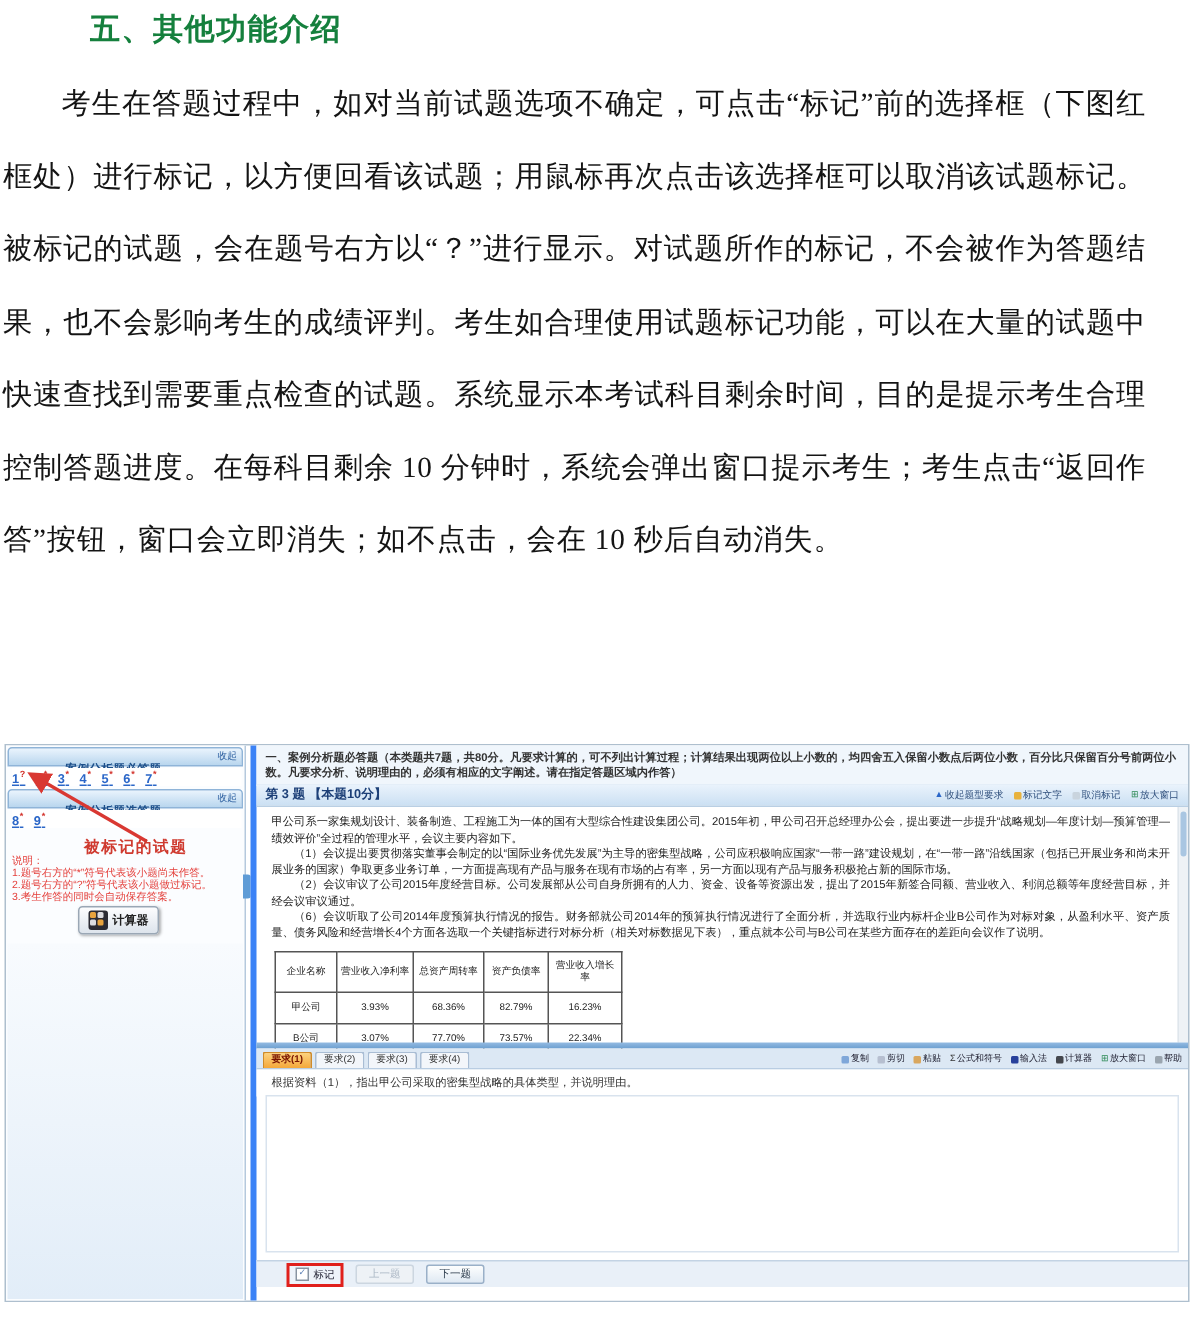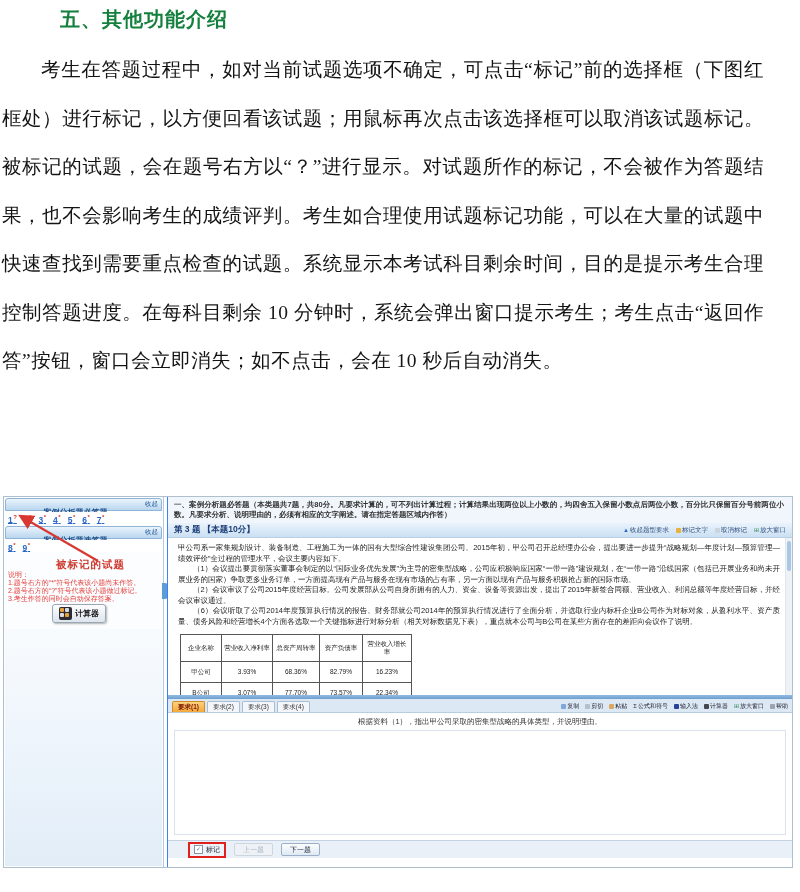--- a/index.html
+++ b/index.html
@@ -30,21 +30,21 @@
         box-shadow:1px 1px 2px rgba(0,0,0,.3);cursor:pointer;}
   .calc-icon{width:11px;height:11px;background:#2b2b33;border-radius:2px;display:grid;
         grid-template-columns:4px 4px;grid-template-rows:4px 4px;gap:1px;padding:1px;box-sizing:content-box;}
   .calc-icon i{background:#e8a33d;border-radius:1px;}
   .calc-icon i:nth-child(2){background:#dcdcе0;background:#dcdce0;}
   .calc-icon i:nth-child(3){background:#dcdce0;}
   .calcbtn .clabel{font-size:8px;color:#222;font-weight:bold;}
   .panel-bottom{position:absolute;left:1px;right:1px;top:132px;bottom:1px;background:linear-gradient(#f8fbfe,#e2edf8);}
   .divider-handle{position:absolute;left:158px;top:86px;width:6px;height:16px;background:#5f9cd6;border-radius:0 3px 3px 0;cursor:pointer;}
   
-  .mainpane{position:absolute;left:163px;top:0;right:0;bottom:0;background:#fff;border-left:1px solid #3b82f6;}
+  .mainpane{position:absolute;left:163px;top:0;right:0;bottom:0;background:#fff;border-left:4px solid #3b82f6;}
   .instruction{position:absolute;top:0;left:0;right:0;min-height:20px;padding:3px 8px 3px 6px;box-sizing:border-box;
         background:#f0f6fc;border-bottom:1px solid #ccdcec;font-size:7.5px;line-height:10px;font-weight:bold;color:#333;text-align:justify;}
   .qtitlebar{position:absolute;top:26px;left:0;right:0;height:15px;display:flex;align-items:center;padding:0 6px;box-sizing:border-box;
         background:linear-gradient(#eaf3fc,#cbe0f3);border-bottom:1px solid #b9cfe4;}
   .qtitle{font-size:8.5px;font-weight:bold;color:#1c3f77;}
   .titlelinks{margin-left:auto;display:flex;gap:7px;align-items:center;}
   .tlink{display:flex;align-items:center;gap:1px;font-size:6.5px;color:#31517e;cursor:pointer;}
   .tlink .ticon{font-size:6px;line-height:6px;}
   .icon-sq{display:inline-block;width:5px;height:5px;border-radius:1px;}
   .qbody{position:absolute;top:41px;left:0;right:0;height:187px;overflow:hidden;padding:5px 12px 0 10px;box-sizing:border-box;
@@ -60,21 +60,21 @@
   .vscroll{position:absolute;right:0;top:41px;width:6px;height:157px;background:#eef2f6;border-left:1px solid #dfe6ec;}
   .vthumb{position:absolute;left:1px;top:3px;width:4px;height:30px;background:#a9c6e2;border-radius:2px;cursor:pointer;}
   .splitter{position:absolute;top:198px;left:0;right:0;height:4px;background:linear-gradient(#93bbe2,#6d9fd0);}
   .tabsrow{position:absolute;top:202px;left:0;right:0;height:14px;background:#dce8f4;border-bottom:1px solid #b9cde2;
         display:flex;align-items:flex-end;padding:0 4px;gap:2px;box-sizing:border-box;}
   .tab{font-size:6.5px;padding:1px 5px;border:1px solid #a9bdd4;border-bottom:none;background:#f3f6fa;color:#333;
         border-radius:2px 2px 0 0;cursor:pointer;line-height:8px;}
   .tab.active{background:linear-gradient(#fcd27f,#f5a83a);color:#7a1500;font-weight:bold;border-color:#cf8b2a;}
   .edit-toolbar{margin-left:auto;display:flex;gap:6px;align-items:center;padding-bottom:2px;}
   .eitem{display:flex;align-items:center;gap:1px;font-size:6px;color:#223;cursor:pointer;line-height:7px;}
-  .requirement{position:absolute;top:216px;left:0;right:0;padding:4px 10px;font-size:7.5px;color:#333;background:#fff;box-sizing:border-box;text-align:center;}
+  .requirement{position:absolute;top:216px;left:0;right:0;padding:4px 10px;font-size:7.5px;color:#333;background:#fff;box-sizing:border-box;}
   .answer-area{position:absolute;top:233px;left:6px;right:6px;bottom:32px;background:#fff;border:1px solid #d9e3ee;cursor:text;}
   .footer{position:absolute;bottom:9px;left:0;right:0;height:18px;background:#e9f0f8;border-top:1px solid #c3d3e4;
         display:flex;align-items:center;gap:8px;padding:0 0 0 20px;box-sizing:border-box;}
   .markbox{display:flex;align-items:center;gap:3px;border:2px solid #e0201c;padding:1px 4px;background:#eef3fa;cursor:pointer;}
   .cb{width:7px;height:7px;background:#fff;border:1px solid #8894a2;display:inline-flex;align-items:center;justify-content:center;
         font-size:6px;color:#5b7fb4;line-height:7px;}
   .marklabel{font-size:7px;color:#223;}
   .btn{font-size:7px;padding:1.5px 8px;border:1px solid #9ab0c8;background:linear-gradient(#fdfefe,#dfe9f3);
         border-radius:2px;color:#234;cursor:pointer;line-height:8px;}
   .btn.disabled{color:#aab6c4;border-color:#ccd6e0;background:#eef2f6;cursor:default;}

